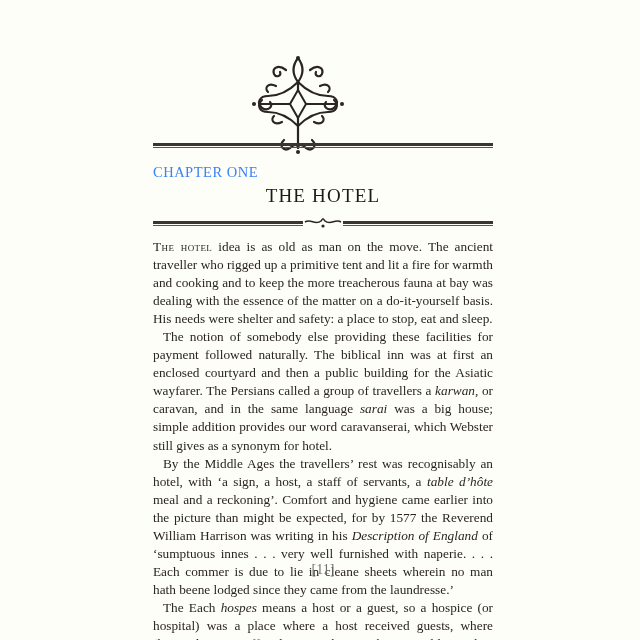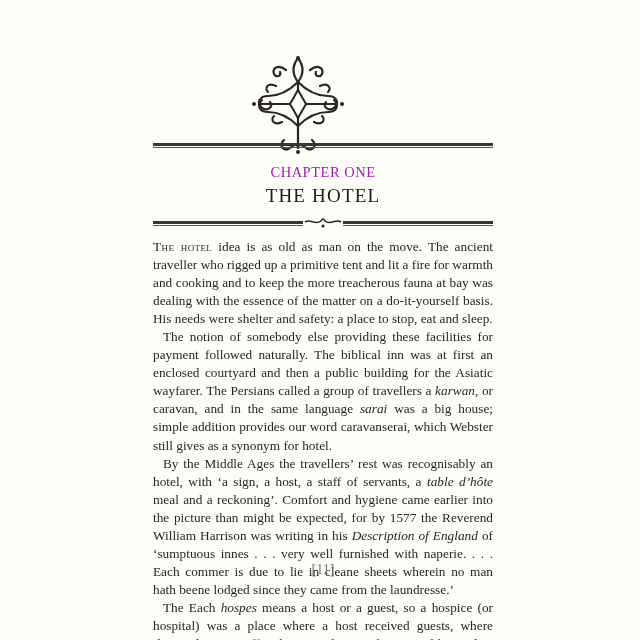--- a/index.html
+++ b/index.html
@@ -11,22 +11,22 @@
   .page { position:absolute; left:153px; top:0; width:340px; height:640px; }
   .ornament { position:absolute; left:95px; top:52px; width:100px; height:104px; }
   .rule { position:absolute; left:0; width:340px; height:3px; background:#3a3532; }
   .rule.thin { height:1px; background:#555; }
   .rule-top { top:143px; }
   .rule-top2 { top:147px; }
   .rule-bot { top:221px; }
   .rule-bot2 { top:225px; }
   .flourish { position:absolute; left:150px; top:216px; width:40px; height:14px; background:#fefef9; }
   .chapter-label {
-    position:absolute; top:164px; left:0; width:340px; text-align:center;
-    font-size:14.5px; letter-spacing:0.5px; color:#a21caf;
+    position:absolute; top:164px; left:0; width:340px; text-align:left;
+    font-size:14.5px; letter-spacing:0.5px; color:#3b82f6;
   }
   .chapter-title {
     position:absolute; top:185px; left:0; width:340px; text-align:center;
     font-size:19px; letter-spacing:1.2px; color:#1e1a18;
   }
   .body-text {
     position:absolute; top:238px; left:0; width:340px;
     font-size:13.3px; line-height:18.05px; text-align:justify; color:#2a2522;
   }
   .body-text p { margin:0; text-indent:10px; }

